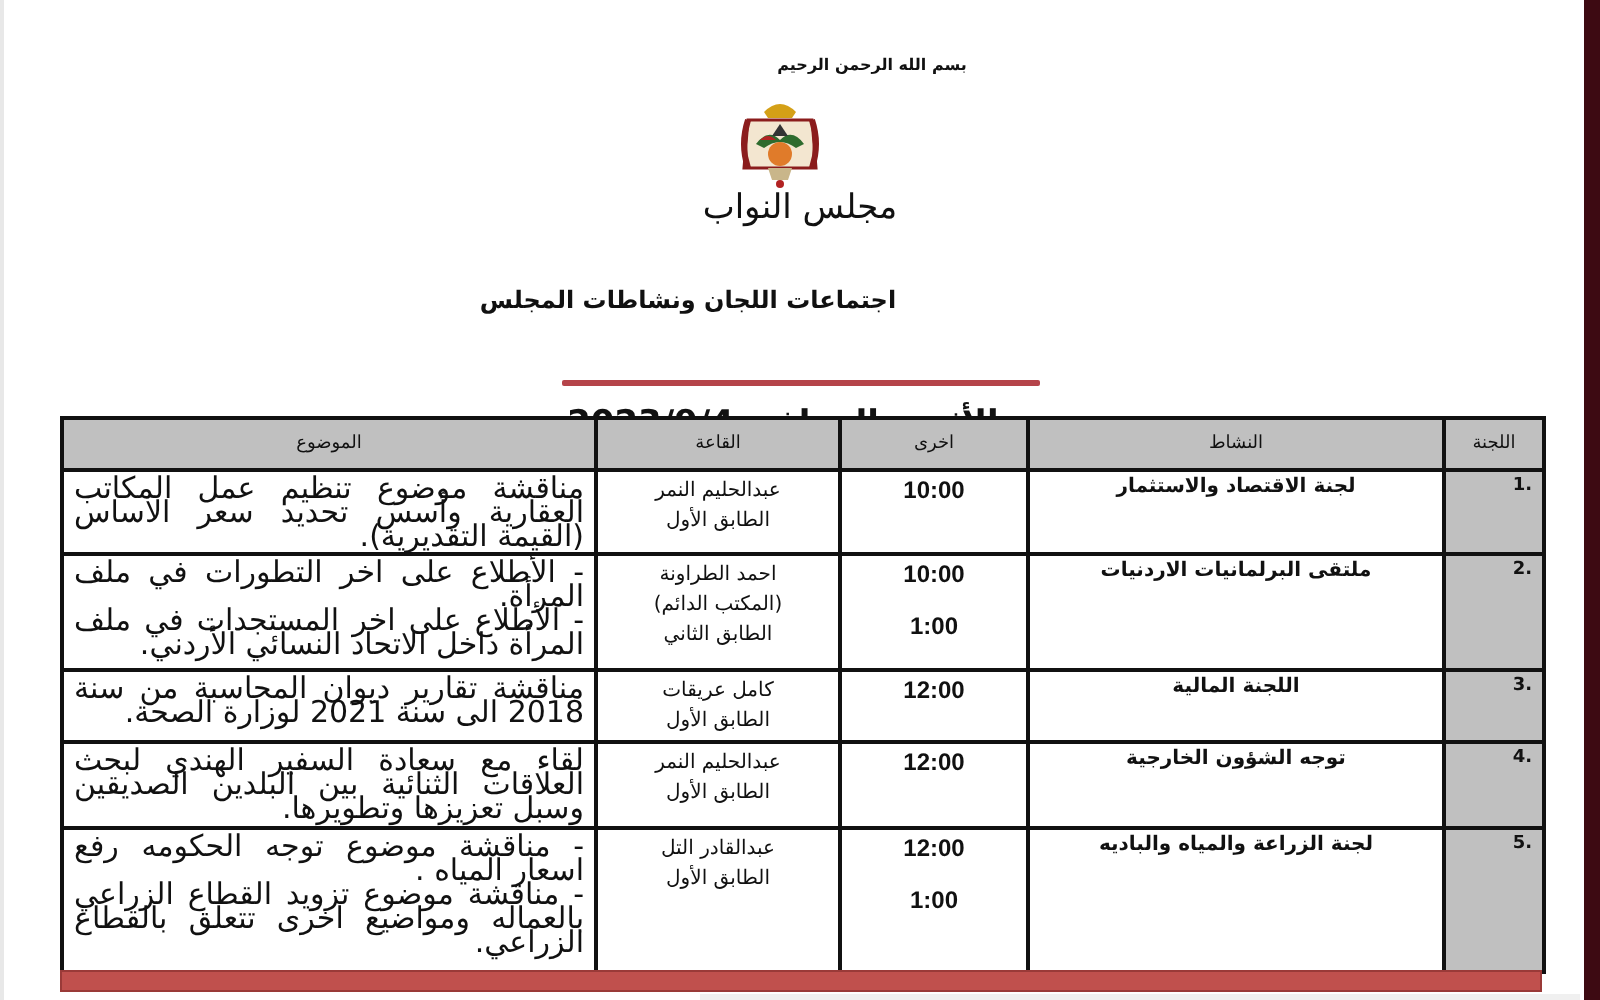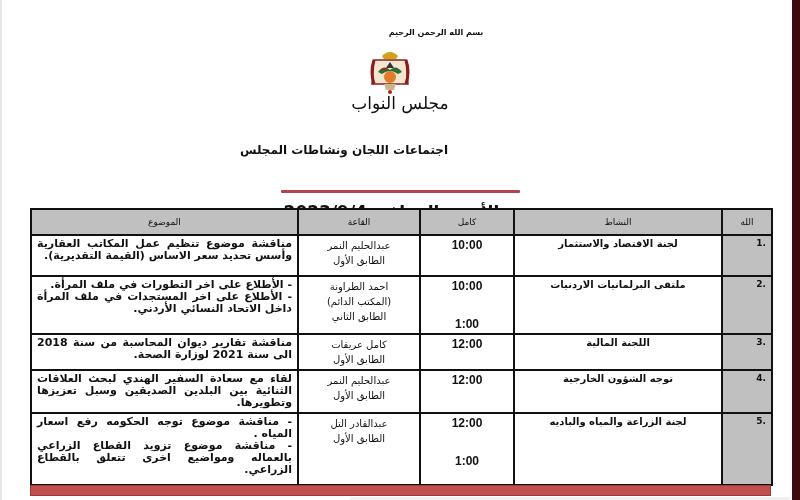--- a/index.html
+++ b/index.html
@@ -43,23 +43,23 @@
     }
     table.schedule th {
       background:#c0c0c0; font-weight:normal; font-size:9px; height:20px; vertical-align:middle;
       text-align:center;
     }
     th.col-num { font-size:11px; }
     td.num { background:#c0c0c0; text-align:right; font-weight:bold; font-size:9px; }
     td.activity { text-align:center; font-weight:bold; }
     td.time { text-align:center; font-weight:bold; font-size:12px; font-family:"Liberation Sans", sans-serif; }
     td.time span { display:block; line-height:14px; }
-    td.time span + span { margin-top:24px; }
+    td.time span + span { margin-top:12px; }
     td.hall { text-align:center; font-size:10px; line-height:15px; }
-    td.topic { text-align:justify; font-weight:bold; font-size:11px; line-height:12px; }
+    td.topic { text-align:justify; font-weight:normal; font-size:15px; line-height:12px; }
     td.topic div { text-align-last:right; }
     .red-bar {
       position:absolute; left:30px; top:485px; width:741px; height:11px;
       background:#c0504d; border:1px solid #9a3a38; box-sizing:border-box;
     }
     .bottom-shade { position:absolute; left:350px; top:497px; width:440px; height:3px; background:#f0f0f0; }
   </style>
 </head>
 <body>
 
@@ -92,23 +92,23 @@
 <table class="schedule">
   <colgroup>
     <col style="width:50px">
     <col style="width:208px">
     <col style="width:94px">
     <col style="width:122px">
     <col style="width:267px">
   </colgroup>
   <thead>
     <tr>
-      <th class="col-num">الله</th>
+      <th class="col-num">اللجنة</th>
       <th>النشاط</th>
-      <th>كامل</th>
+      <th>اخرى</th>
       <th>القاعة</th>
       <th>الموضوع</th>
     </tr>
   </thead>
   <tbody>
     <tr style="height:41px">
       <td class="num">.1</td>
       <td class="activity">لجنة الاقتصاد والاستثمار</td>
       <td class="time">
         <span>10:00</span>

